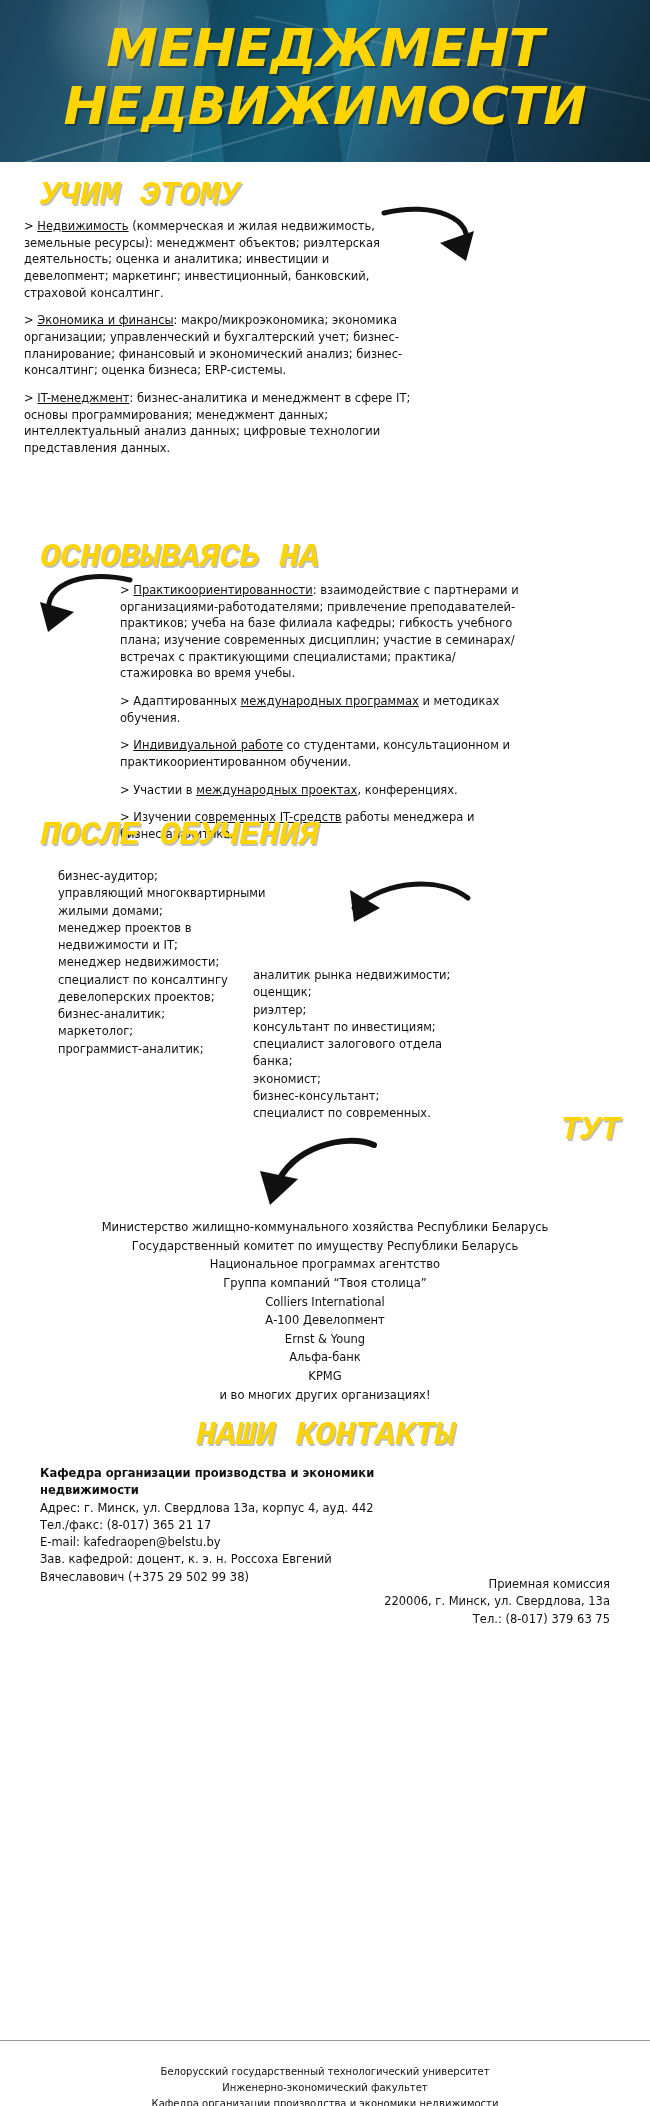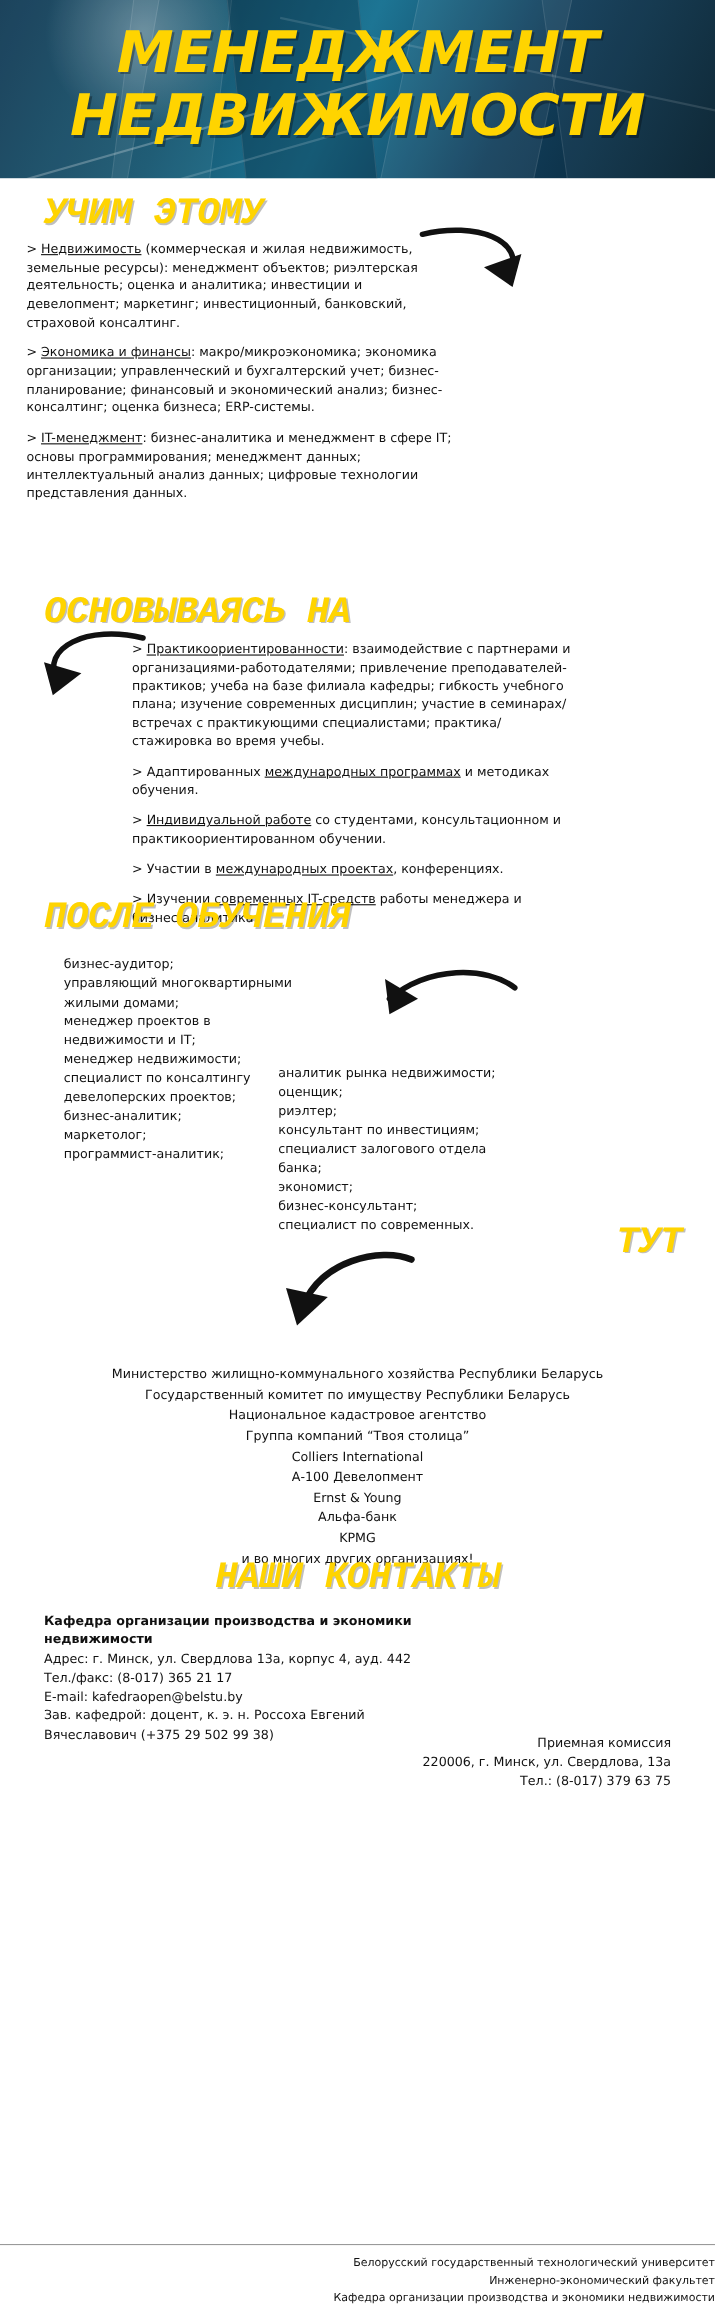--- a/index.html
+++ b/index.html
@@ -99,21 +99,20 @@
 
   
   .arrow { position: absolute; }
 
   
   .partners {
     text-align: center;
     font-size: 11.5px;
     line-height: 1.62;
     color: #111;
-    margin-top: 22px;
   }
 
   
   .contact-block {
     font-size: 11.5px;
     line-height: 1.5;
     color: #111;
   }
   .contact-block .bold { font-weight: 700; }
   .admission {
@@ -122,25 +121,25 @@
     line-height: 1.5;
     color: #111;
   }
 
   
   .footer {
     position: absolute;
     left: 0; right: 0; bottom: 0;
     height: 66px;
     border-top: 1px solid #9a9a9a;
-    text-align: right;
+    text-align: center;
     font-size: 10px;
     line-height: 1.6;
     color: #111;
-    padding-top: 9px;
+    padding-top: 23px;
   }
 
   .abs { position: absolute; }
 </style>
 </head>
 <body>
 
 <div class="page">
 
   <div class="hero">
@@ -221,21 +220,21 @@
   <div class="abs shead right" style="left:30px; top:1113px; width:590px;">ТУТ</div>
 
   <svg class="arrow" style="left:250px; top:1135px;" width="130" height="80" viewBox="0 0 130 80">
     <path d="M124 10 C 96 -2, 40 12, 26 52" fill="none" stroke="#111" stroke-width="6" stroke-linecap="round"></path>
     <path d="M48 44 L20 70 L10 36 Z" fill="#111"></path>
   </svg>
 
   <div class="abs partners" style="left:40px; top:1218px; width:570px;">
     <div>Министерство жилищно-коммунального хозяйства Республики Беларусь</div>
     <div>Государственный комитет по имуществу Республики Беларусь</div>
-    <div>Национальное кадастровое агентство</div>
+    <div>Национальное программах агентство</div>
     <div>Группа компаний “Твоя столица”</div>
     <div>Colliers International</div>
     <div>А-100 Девелопмент</div>
     <div>Ernst &amp; Young</div>
     <div>Альфа-банк</div>
     <div>KPMG</div>
     <div>и во многих других организациях!</div>
   </div>
 
   <div class="abs shead center" style="left:30px; top:1418px; width:590px;">НАШИ КОНТАКТЫ</div>

